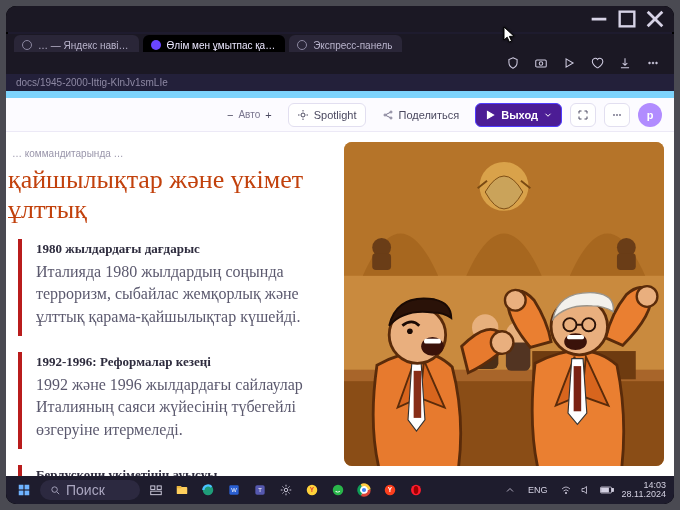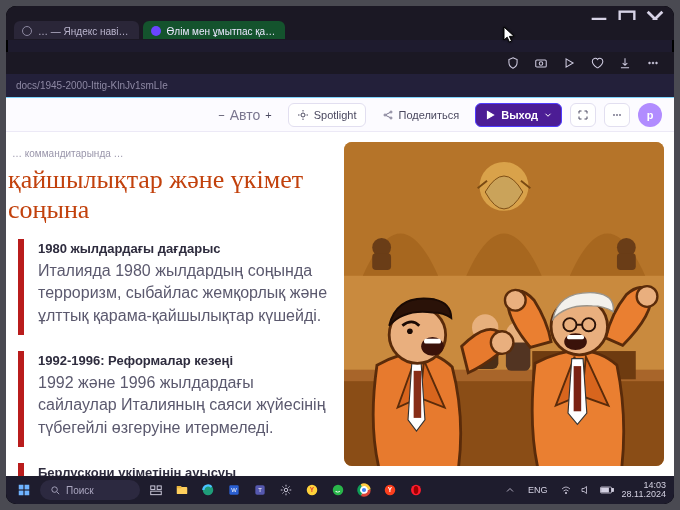--- a/index.html
+++ b/index.html
@@ -22,33 +22,33 @@
     background: #1b1824;
     display: flex; align-items: center; justify-content: flex-end;
     padding: 0 8px; gap: 6px;
     color: #d7d3e6;
   }
   #titlebar .winbtn { width: 22px; height: 22px; display: flex; align-items: center; justify-content: center; font-size: 11px; }
   #winclose svg, #winmax svg, #winmin svg { stroke: #d7d3e6; }
 
   
   #tabstrip {
-    position: absolute; top: 14px; left: 0; right: 0; height: 20px;
+    position: absolute; top: 28px; left: 0; right: 0; height: 20px;
     background: #1b1824;
     display: flex; align-items: center; gap: 4px;
     padding: 0 8px;
   }
   .tab {
     height: 18px; border-radius: 6px 6px 0 0;
     background: #2a2638; color: #b9b4cc;
     font-size: 10px; padding: 2px 10px 0 8px;
     display: flex; align-items: center; gap: 6px;
     max-width: 160px; overflow: hidden; white-space: nowrap;
   }
-  .tab.active { background: #14532d; color: #ece8ff; }
+  .tab.active { background: #000000; color: #ece8ff; }
   .tab .dot { width: 10px; height: 10px; border-radius: 50%; background: #6a45ff; flex: 0 0 auto; }
   .tab .favglobe { width:10px;height:10px;border-radius:50%;border:1px solid #8c88a0; }
 
   
   #iconrow {
     position: absolute; top: 46px; left: 0; right: 0; height: 22px;
     background: #1b1824;
     display: flex; align-items: center; justify-content: flex-end; gap: 10px;
     padding: 0 12px;
     color: #cfcbe0;
@@ -57,80 +57,80 @@
   #iconrow .ibtn svg { width:14px; height:14px; stroke:#cfcbe0; }
 
   
   #app {
     position: absolute; top: 68px; left: 0; right: 0; bottom: 28px;
     background: #23203a;
     font-size: 11px;
   }
   
   #apphdr {
-    height: 24px; background: #23203a; border-bottom: 1px solid #7dd3fc;
+    height: 24px; background: #23203a; border-bottom: 7px solid #7dd3fc;
     display:flex; align-items:center; padding: 0 10px; color:#b7b2c9;
     gap: 6px;
   }
   #apphdr .url { flex: 0 0 auto; font-size: 10px; color:#8d88a3; overflow:hidden; white-space:nowrap; }
 
   
   #apptoolbar {
     height: 34px;
     background: #fcfbff;
     display:flex; align-items:center; justify-content:flex-end;
     gap: 8px; padding: 0 12px;
     border-bottom: 1px solid #ece9f6;
   }
   .chip {
     height: 24px; display:flex; align-items:center; gap:5px;
     background:#fff; color:#4b4960;
     border:1px solid #e2dff0; border-radius:6px;
     padding: 0 8px; font-size:11px;
   }
   .chip.minimal { border:none; background:transparent; }
-  .chip .mini { font-size:14px; color:#7a768f; }
+  .chip .mini { font-size:10px; color:#7a768f; }
   .chip.primary { background:#4c1d95; color:#fff; border-color:#4f3cff; font-weight:600; }
   .chip.iconbtn { width:26px; padding:0; justify-content:center; }
   .avatar { width:24px;height:24px;border-radius:50%;background:#b18cff; color:#fff; display:flex;align-items:center;justify-content:center; font-size:11px; font-weight:600; }
 
   
   #doc {
     position:absolute; top:58px; left:0; right:0; bottom:0;
     background:#ffffff;
     display:flex;
   }
   #doc-left {
     flex: 1 1 50%;
     padding: 16px 10px 16px 0;
     overflow:hidden;
   }
   #breadcrumb { font-size:10px; color:#9a96ab; margin: 0 0 6px 6px; }
   #title { font-family: Georgia, "Times New Roman", serif; color:#c2410c; font-size:26px; line-height:1.15; font-weight:500; margin: 0 0 14px 0; padding-left:2px; }
-  .section { border-left: 6px solid #b91c1c; padding: 2px 0 8px 14px; margin: 0 0 16px 12px; }
+  .section { border-left: 4px solid #b91c1c; padding: 2px 0 8px 14px; margin: 0 0 16px 12px; font-family: Liberation Serif, serif; }
   .section h3 { font-size:13px; font-weight:600; color:#2e2c3e; margin-bottom:4px; }
   .section p { font-size:16px; color:#5b596e; line-height:1.4; }
 
   #doc-right {
     flex: 1 1 50%;
     padding: 10px 10px 10px 4px;
   }
   #illus { width:100%; height:100%; border-radius:8px; overflow:hidden; }
 
   
   #taskbar {
     position:absolute; left:0; right:0; bottom:0; height:28px;
     background:#1e1c2d;
     display:flex; align-items:center; padding:0 8px; gap:6px;
     color:#d4d1e2; font-size:10px;
   }
   #taskbar .searchbox {
     display:flex; align-items:center; gap:5px;
     background:#2c2940; border-radius:14px; padding:2px 10px; height:20px;
-    color:#aaa6bf; font-size:10px; width:100px;
+    color:#aaa6bf; font-size:14px; width:100px;
   }
   .tb-icon { width:20px; height:20px; border-radius:3px; display:flex; align-items:center; justify-content:center; }
   .tb-icon svg { width:14px; height:14px; }
   #tray { margin-left:auto; display:flex; align-items:center; gap:8px; }
   #tray .clock { text-align:right; line-height:1.05; }
   #tray .clock div { font-size:9px; }
 
   .lang-pill { font-size:9px; padding:2px 4px; }
 
   
@@ -162,20 +162,24 @@
   </div>
 
   <div id="tabstrip">
     <div class="tab">
       <span class="favglobe"></span>
       <span>… — Яндекс наві…</span>
     </div>
     <div class="tab active">
       <span class="dot"></span>
       <span>Өлім мен ұмытпас қа…</span>
+    </div>
+    <div class="tab">
+      <span class="favglobe"></span>
+      <span>Экспресс-панель</span>
     </div>
   </div>
 
   <div id="iconrow">
     <div class="ibtn">
         <svg viewBox="0 0 24 24" fill="none" stroke-width="1.8">
           <path d="M12 3l7 3v5c0 5-3 8-7 10-4-2-7-5-7-10V6l7-3z"></path>
         </svg>
       </div>
     <div class="ibtn">
@@ -259,21 +263,21 @@
       <div class="avatar">
         <span>p</span>
       </div>
     </div>
 
     <div id="doc">
       <div id="doc-left">
         <div id="breadcrumb">… коммандитарында …</div>
         <h1 id="title">
           <span>қайшылықтар және үкімет</span><br>
-          <span>соңына</span>
+          <span>ұлттық</span>
         </h1>
 
         <div class="section">
           <h3>1980 жылдардағы дағдарыс</h3>
           <p>Италияда 1980 жылдардың соңында терроризм, сыбайлас жемқорлық және ұлттық қарама-қайшылықтар күшейді.</p>
         </div>
         <div class="section">
           <h3>1992-1996: Реформалар кезеңі</h3>
           <p>1992 және 1996 жылдардағы сайлаулар Италияның саяси жүйесінің түбегейлі өзгеруіне итермеледі.</p>
         </div>

